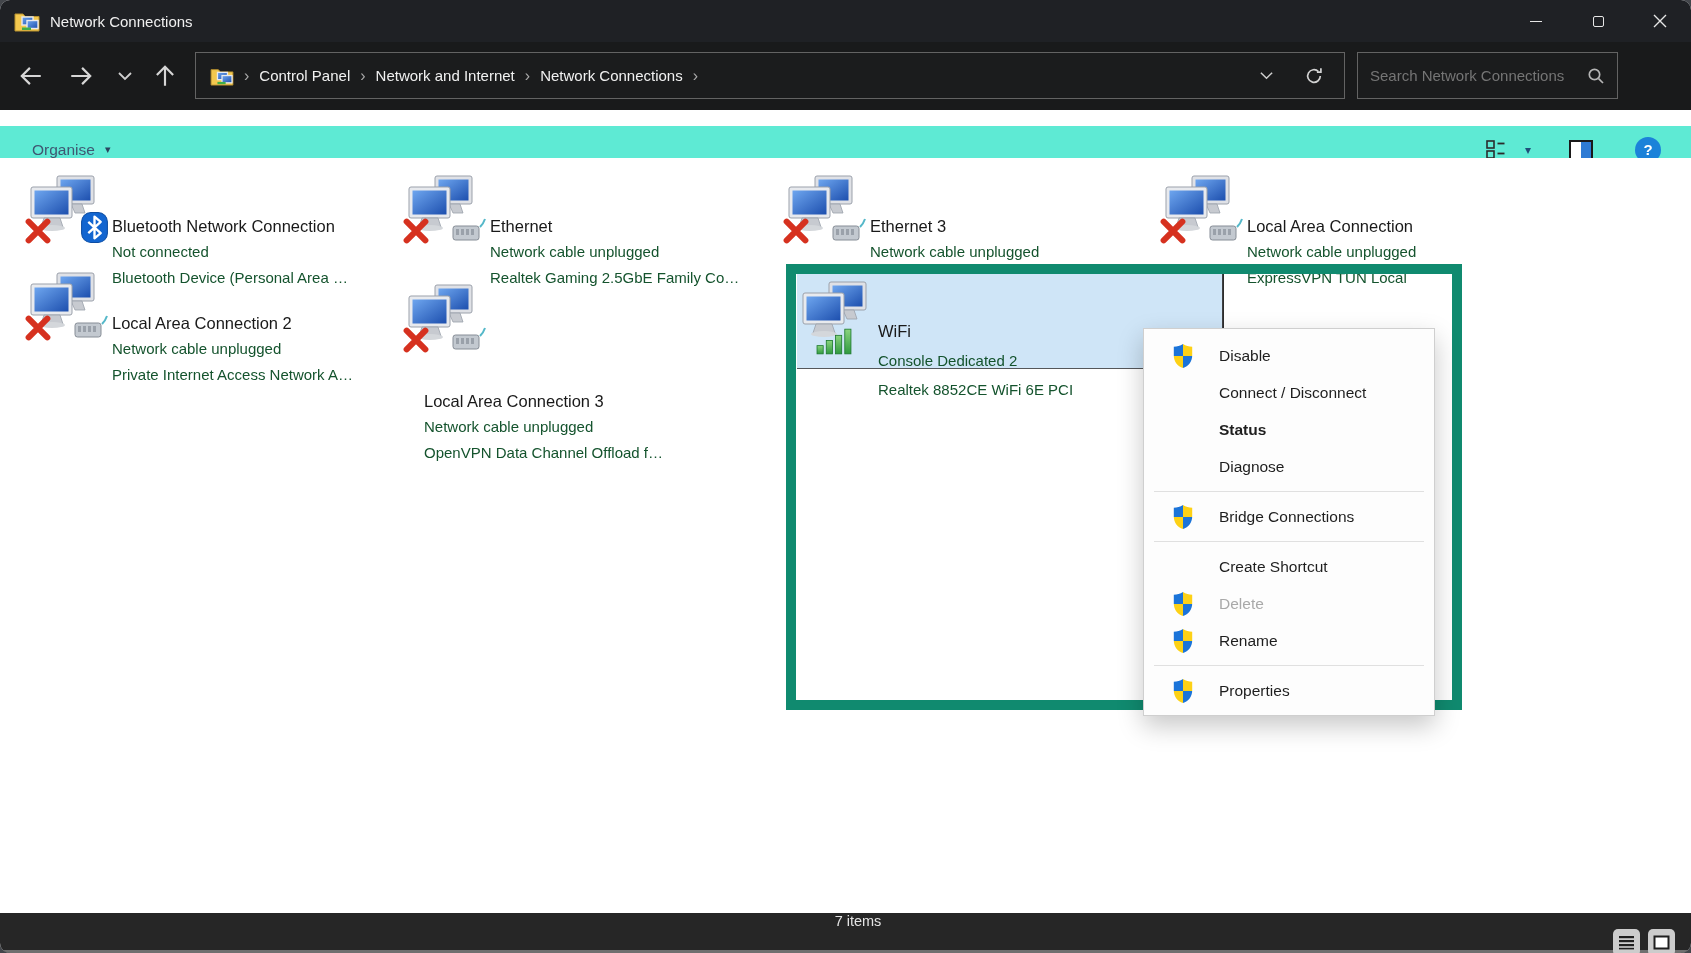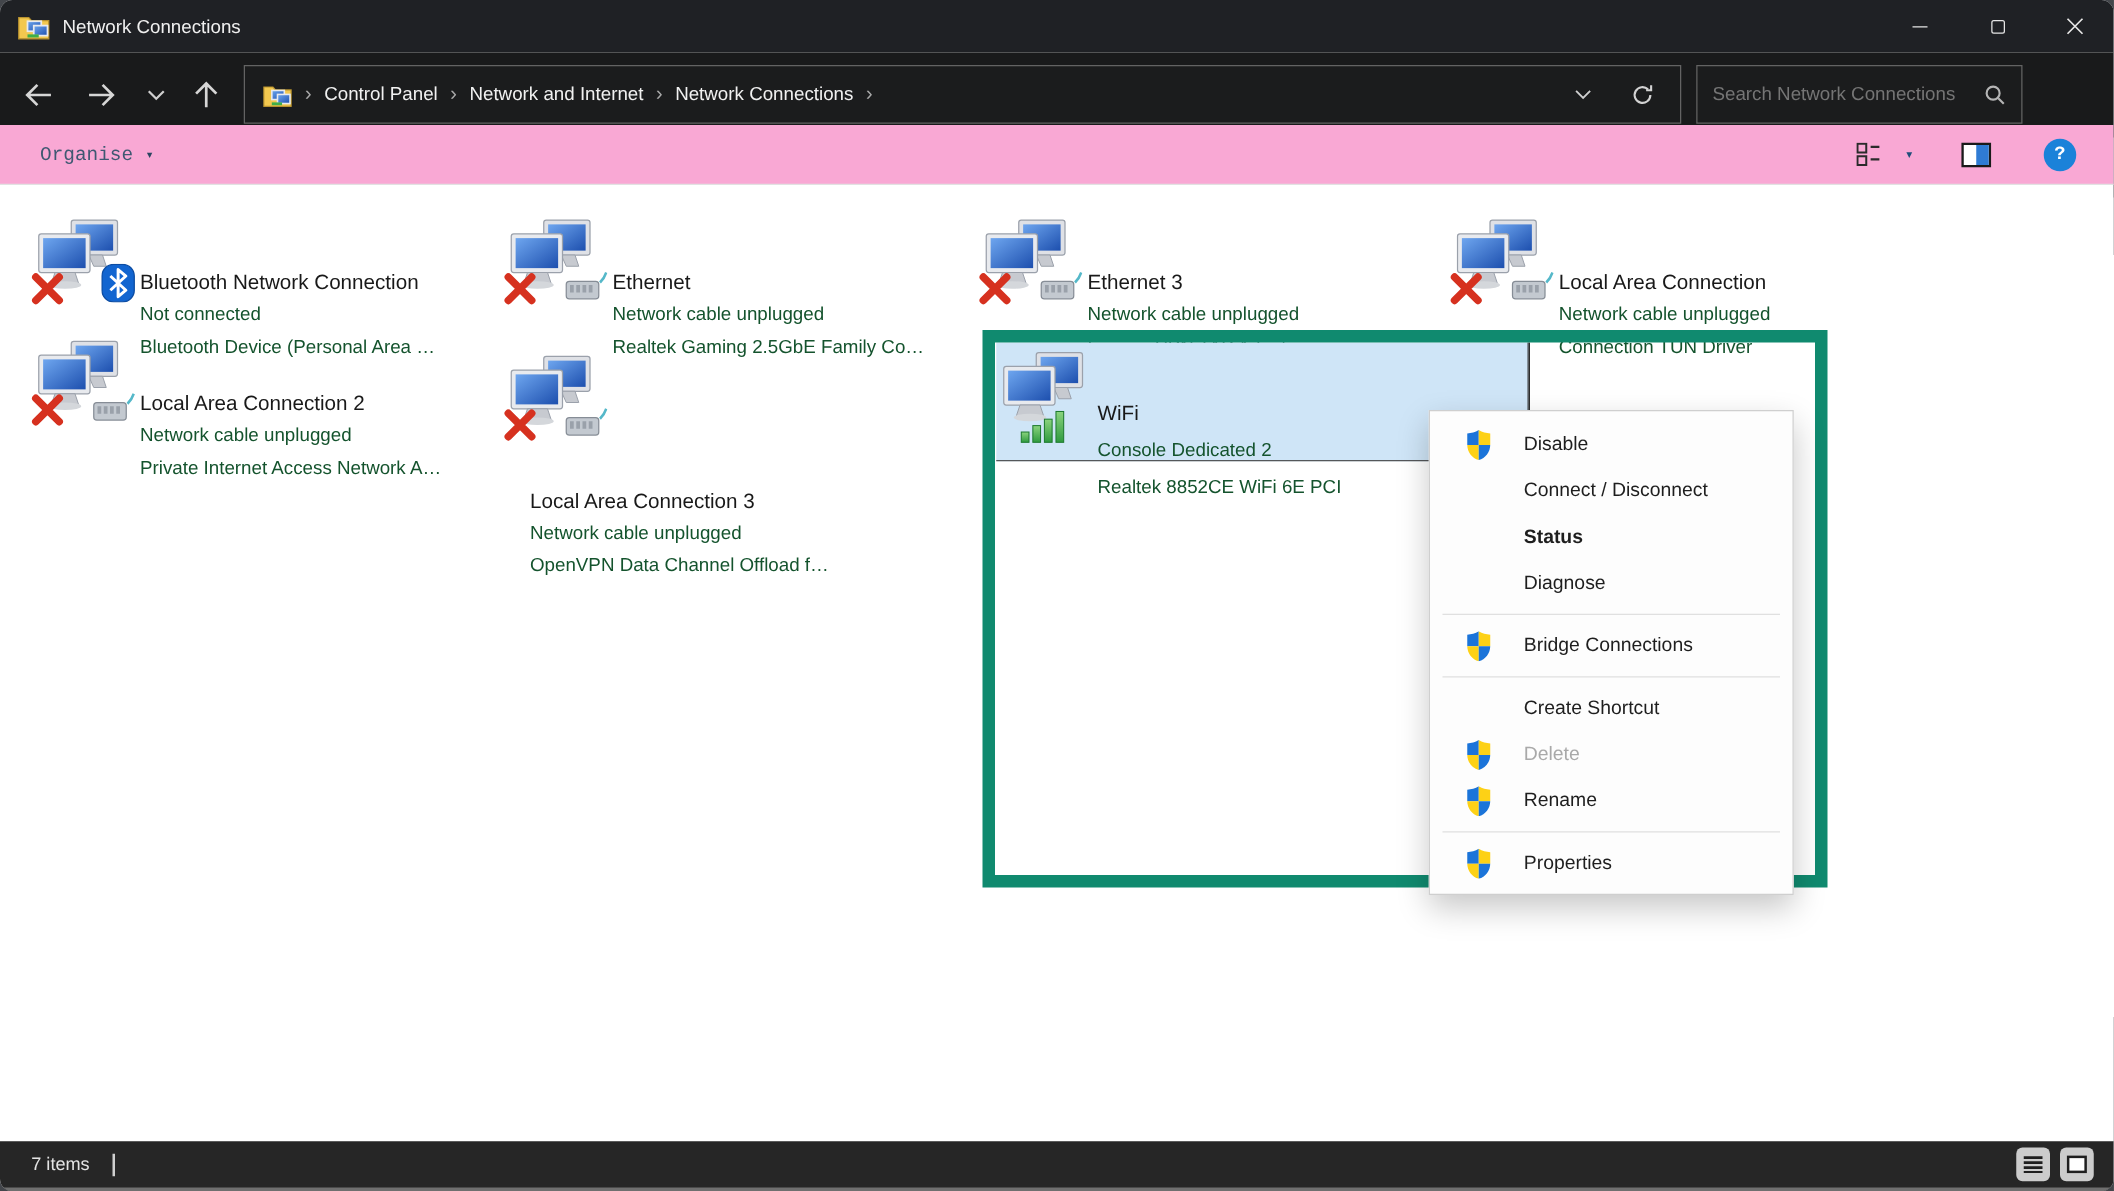--- a/index.html
+++ b/index.html
@@ -19,21 +19,21 @@
   .navbar { position:absolute; left:0; top:42px; width:100%; height:68px; background:#191a1b; }
   .nav-ico { position:absolute; top:19px; width:30px; height:30px; display:flex; align-items:center; justify-content:center; }
   .addr-box { position:absolute; left:195px; top:10px; width:1150px; height:47px; border:1px solid #636363; background:#1b1c1d; display:flex; align-items:center; padding:0 14px; }
   .crumb-sep { color:#a8a8a8; font-size:16px; margin:0 10px; }
   .crumb { color:#f1f1f1; font-size:15px; white-space:nowrap; }
   .addr-right { margin-left:auto; display:flex; align-items:center; gap:30px; padding-right:6px; }
   .search-box { position:absolute; left:1357px; top:10px; width:261px; height:47px; border:1px solid #636363; background:#1b1c1d; display:flex; align-items:center; padding:0 12px; }
   .search-box input { flex:1; background:transparent; border:none; outline:none; color:#9a9a9a; font-size:15px; font-family:inherit; }
 
   
-  .toolbar { position:absolute; left:0; top:100px; width:100%; height:48px; background:#f9a8d4; border-bottom:1px solid #e2e2e2; display:flex; align-items:center;font-family:Liberation Mono, monospace; }
+  .toolbar { position:absolute; left:0; top:126px; width:100%; height:48px; background:#5eead4; border-bottom:1px solid #e2e2e2; display:flex; align-items:center; }
   .organise { margin-left:32px; display:flex; align-items:center; gap:10px; color:#3f5872; font-size:15.5px; }
   .caret { font-size:11px; color:#2b4560; }
   .tb-right { margin-left:auto; display:flex; align-items:center; margin-right:30px; gap:0; }
   .help-circle { width:26px; height:26px; border-radius:50%; color:#fff; font-size:15px; font-weight:bold; display:flex; align-items:center; justify-content:center; }
 
   
   .main { position:absolute; left:0; top:158px; width:100%; height:755px; background:#fff; overflow:hidden; }
   .tile { position:absolute; display:flex; cursor:default; }
   .tile-icon { position:relative; width:66px; height:66px; flex:0 0 auto; }
   .badge-x { position:absolute; left:-6px; bottom:-4px; width:28px; height:28px; }
@@ -55,21 +55,21 @@
   
   .ctx-menu { position:absolute; left:1143px; top:170px; width:292px; background:#fdfdfd; border:1px solid #cfcfcf; box-shadow:0 10px 24px rgba(0,0,0,.22); padding:8px 0 6px 0; }
   .menu-item { display:flex; align-items:center; height:37px; padding-left:27px; }
   .mi-shield { width:30px; height:26px; display:flex; align-items:center; flex:0 0 auto; }
   .mi-label { margin-left:18px; font-size:15.5px; color:#1e1e1e; white-space:nowrap; }
   .menu-item.bold .mi-label { font-weight:bold; }
   .menu-item.disabled .mi-label { color:#a9a9a9; }
   .menu-sep { height:1px; background:#e0e0e0; margin:6px 10px; }
 
   
-  .statusbar { position:absolute; left:0; top:913px; width:100%; height:40px; background:#262626; border-bottom:3px solid #6f6f6f; display:flex; align-items:center; }
+  .statusbar { position:absolute; left:0; top:913px; width:100%; height:40px; background:#262626; border-bottom:3px solid #6f6f6f; display:flex; align-items:center;flex-direction:column; }
   .status-count { margin-left:25px; color:#e4e4e4; font-size:14.5px; }
   .status-div { width:2px; height:18px; background:#cfcfcf; margin-left:18px; }
   .status-right { margin-left:auto; margin-right:16px; display:flex; gap:8px; }
   .sb-btn { width:27px; height:27px; border-radius:5px; background:#cccccc; display:flex; align-items:center; justify-content:center; }
 </style>
 </head>
 <body>
 
 <svg width="0" height="0" style="position:absolute">
   <defs>
@@ -325,21 +325,21 @@
   <rect x="3" y="9" width="26" height="14" rx="2.5" fill="#c3c9d0" stroke="#868d96"></rect>
   <rect x="6" y="12" width="3" height="6" fill="#9aa1aa"></rect>
                 <rect x="11" y="12" width="3" height="6" fill="#9aa1aa"></rect>
   <rect x="16" y="12" width="3" height="6" fill="#9aa1aa"></rect>
                 <rect x="21" y="12" width="3" height="6" fill="#9aa1aa"></rect>
 </svg></span>
     </div>
     <div class="tile-text">
       <div class="t-name">Local Area Connection</div>
       <div class="t-sub">Network cable unplugged</div>
-      <div class="t-sub">Connection TUN Driver</div>
+      <div class="t-sub">ExpressVPN TUN Local</div>
     </div>
         </div>
         <div class="tile" style="left: 30px; top: 114px;">
     <div class="tile-icon">
       
 <svg viewBox="0 0 66 66" width="66" height="66">
   <g>
     <rect x="27" y="1" width="37" height="28" rx="2" fill="#dfe1e6" stroke="#9ba1ab"></rect>
     <rect x="30.5" y="4.5" width="30" height="21" fill="url(#scr)"></rect>
     <path d="M41 29 l4 9 h10 l-3 -9 z" fill="#c7cad0" stroke="#9ba1ab" stroke-width="0.8"></path>

